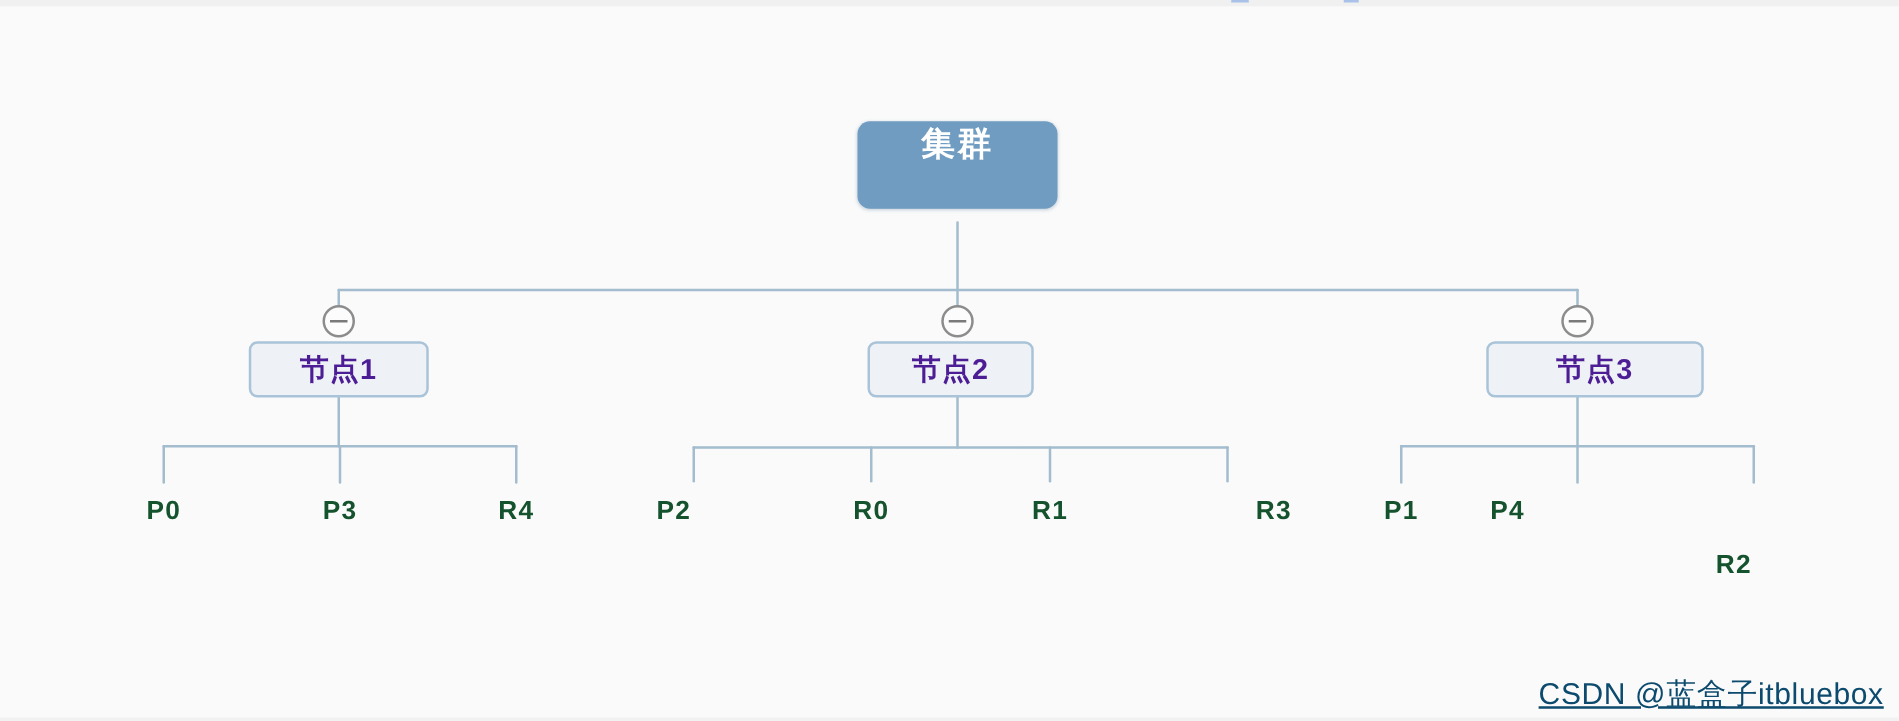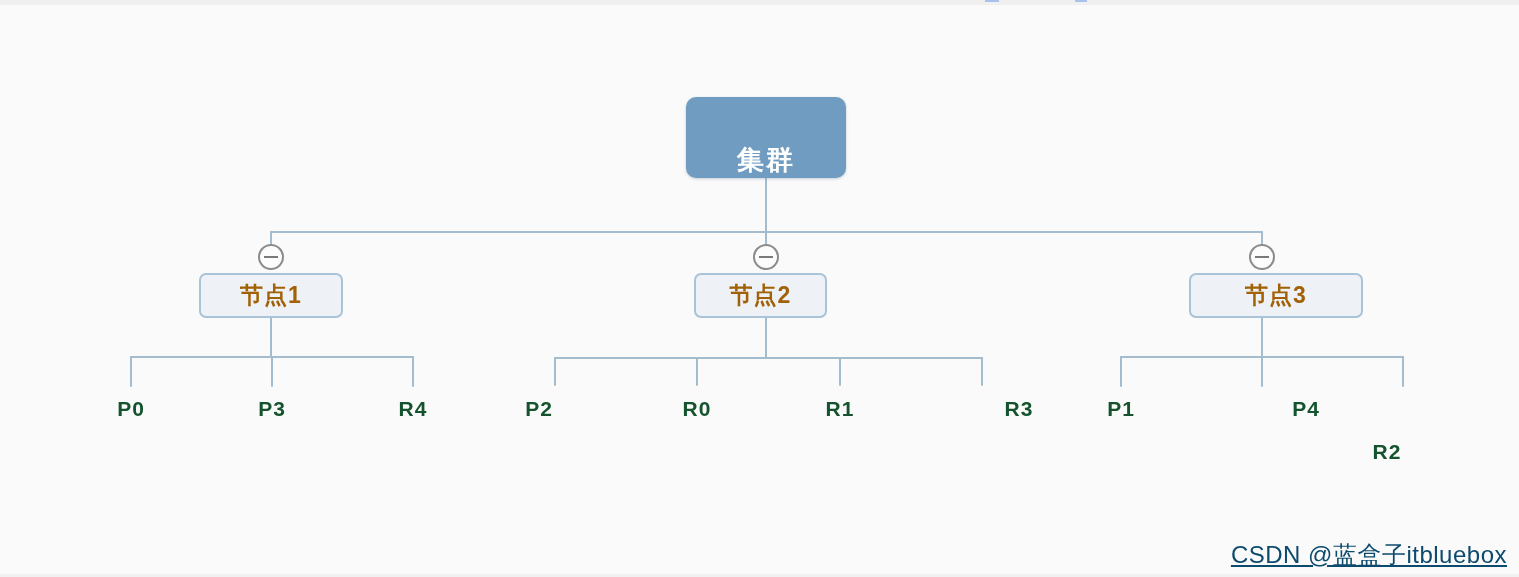--- a/index.html
+++ b/index.html
@@ -20,33 +20,33 @@
     background:#f1f1f1;
   }
   .connector-svg{
     position:absolute;left:0;top:0;width:1519px;height:577px;
     pointer-events:none;
   }
   .connector-svg line, .connector-svg polyline{
     stroke:#a3bcce;stroke-width:2;fill:none;stroke-linecap:round;
   }
   .root-node{
-    position:absolute;left:686px;top:97px;width:160px;height:81px;
+    position:absolute;left:686px;top:97px;width:160px;height:70px;
     background:#6f9cc0;border-radius:10px;
-    display:flex;align-items:flex-end;justify-content:center;
+    display:flex;align-items:flex-start;justify-content:center;
     color:#ffffff;font-size:27px;font-weight:600;letter-spacing:2px;
     box-shadow:0 1px 3px rgba(90,130,160,.35);
     cursor:pointer;
   }
   .branch-node{
     position:absolute;top:273px;height:45px;
     background:#eef1f5;border:2px solid #a9c3d9;border-radius:7px;
     box-sizing:border-box;
     display:flex;align-items:center;justify-content:center;
-    color:#a16207;font-size:23px;font-weight:600;letter-spacing:1px;
+    color:#4c1d95;font-size:23px;font-weight:600;letter-spacing:1px;
     cursor:pointer;
   }
   .node-1{left:199px;width:144px;}
   .node-2{left:694px;width:133px;}
   .node-3{left:1189px;width:174px;}
   .collapse-icon{
     position:absolute;top:244px;width:26px;height:26px;box-sizing:border-box;
     background:#fcfcfc;border:2px solid #8c8c8c;border-radius:50%;
     cursor:pointer;
   }
@@ -126,18 +126,18 @@
 <div class="leaf" style="left:96px;">P0</div>
 <div class="leaf" style="left:237px;">P3</div>
 <div class="leaf" style="left:378px;">R4</div>
 
 <div class="leaf" style="left:504px;">P2</div>
 <div class="leaf" style="left:662px;">R0</div>
 <div class="leaf" style="left:805px;">R1</div>
 <div class="leaf" style="left:984px;">R3</div>
 
 <div class="leaf" style="left:1086px;">P1</div>
-<div class="leaf" style="left:1271px;">P4</div>
+<div class="leaf" style="left:1171px;">P4</div>
 <div class="leaf" style="left:1352px;margin-top:43px;">R2</div>
 
 <div class="watermark">CSDN @蓝盒子itbluebox</div>
 
 <div class="bottom-strip"></div>
 
 </body></html>

